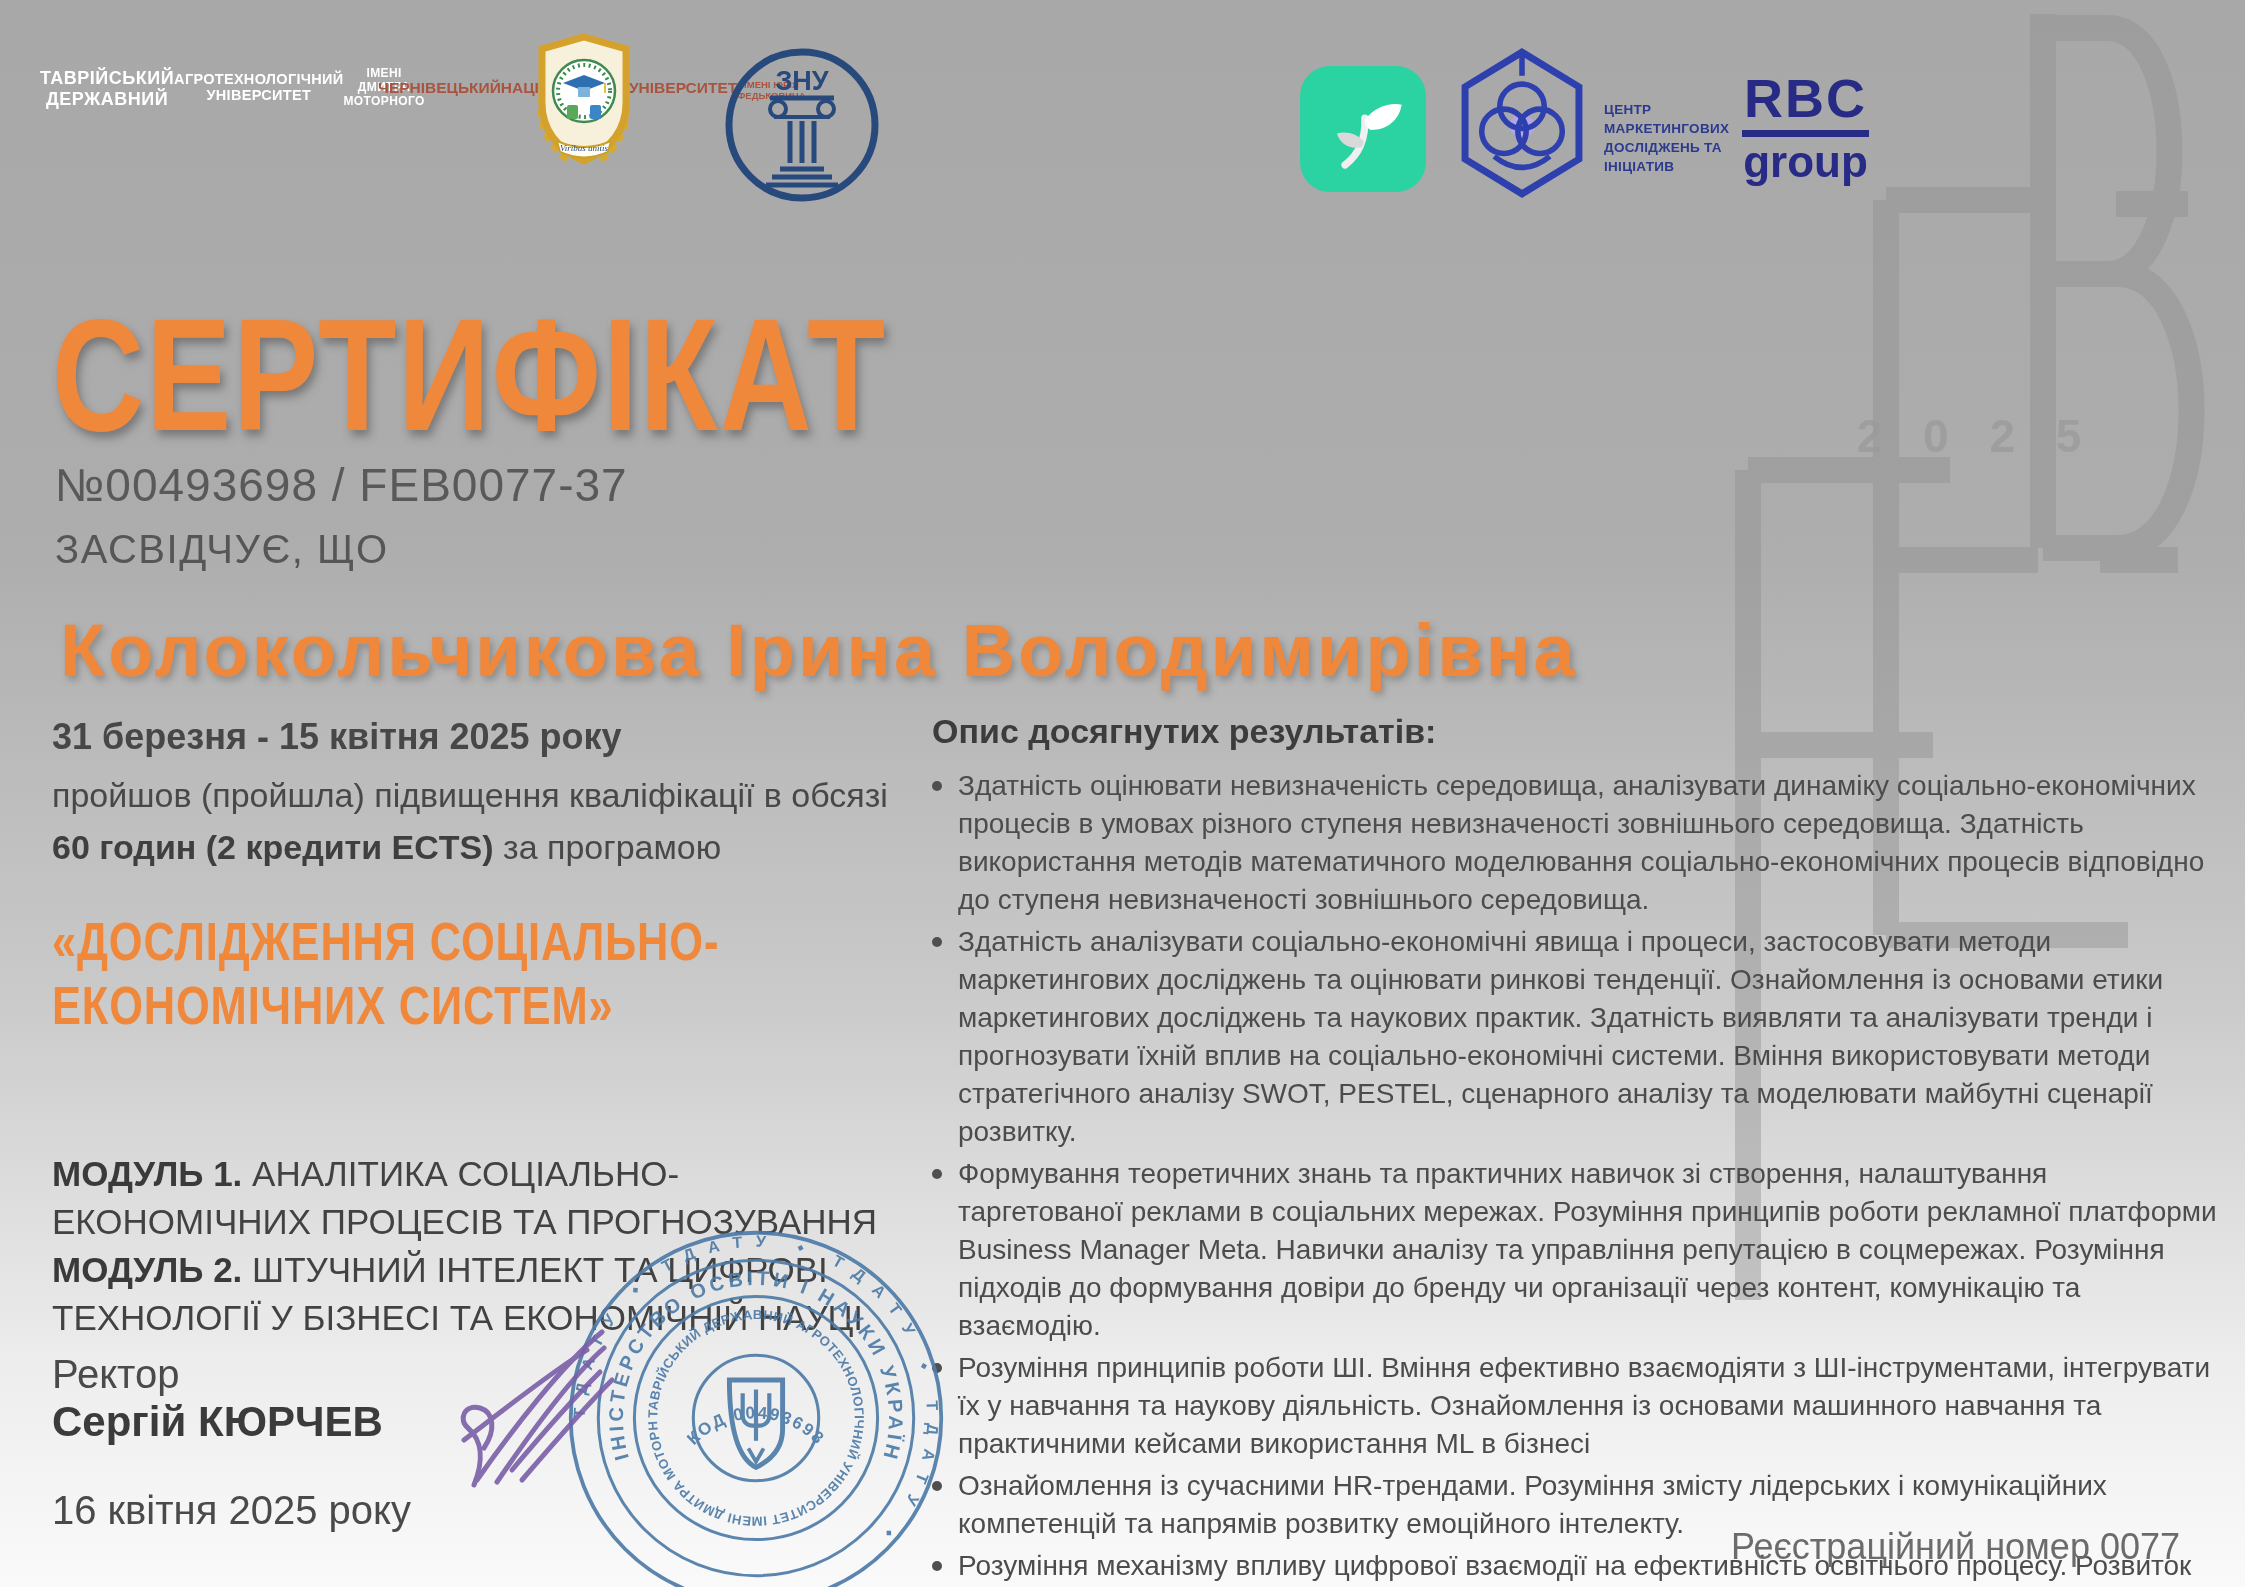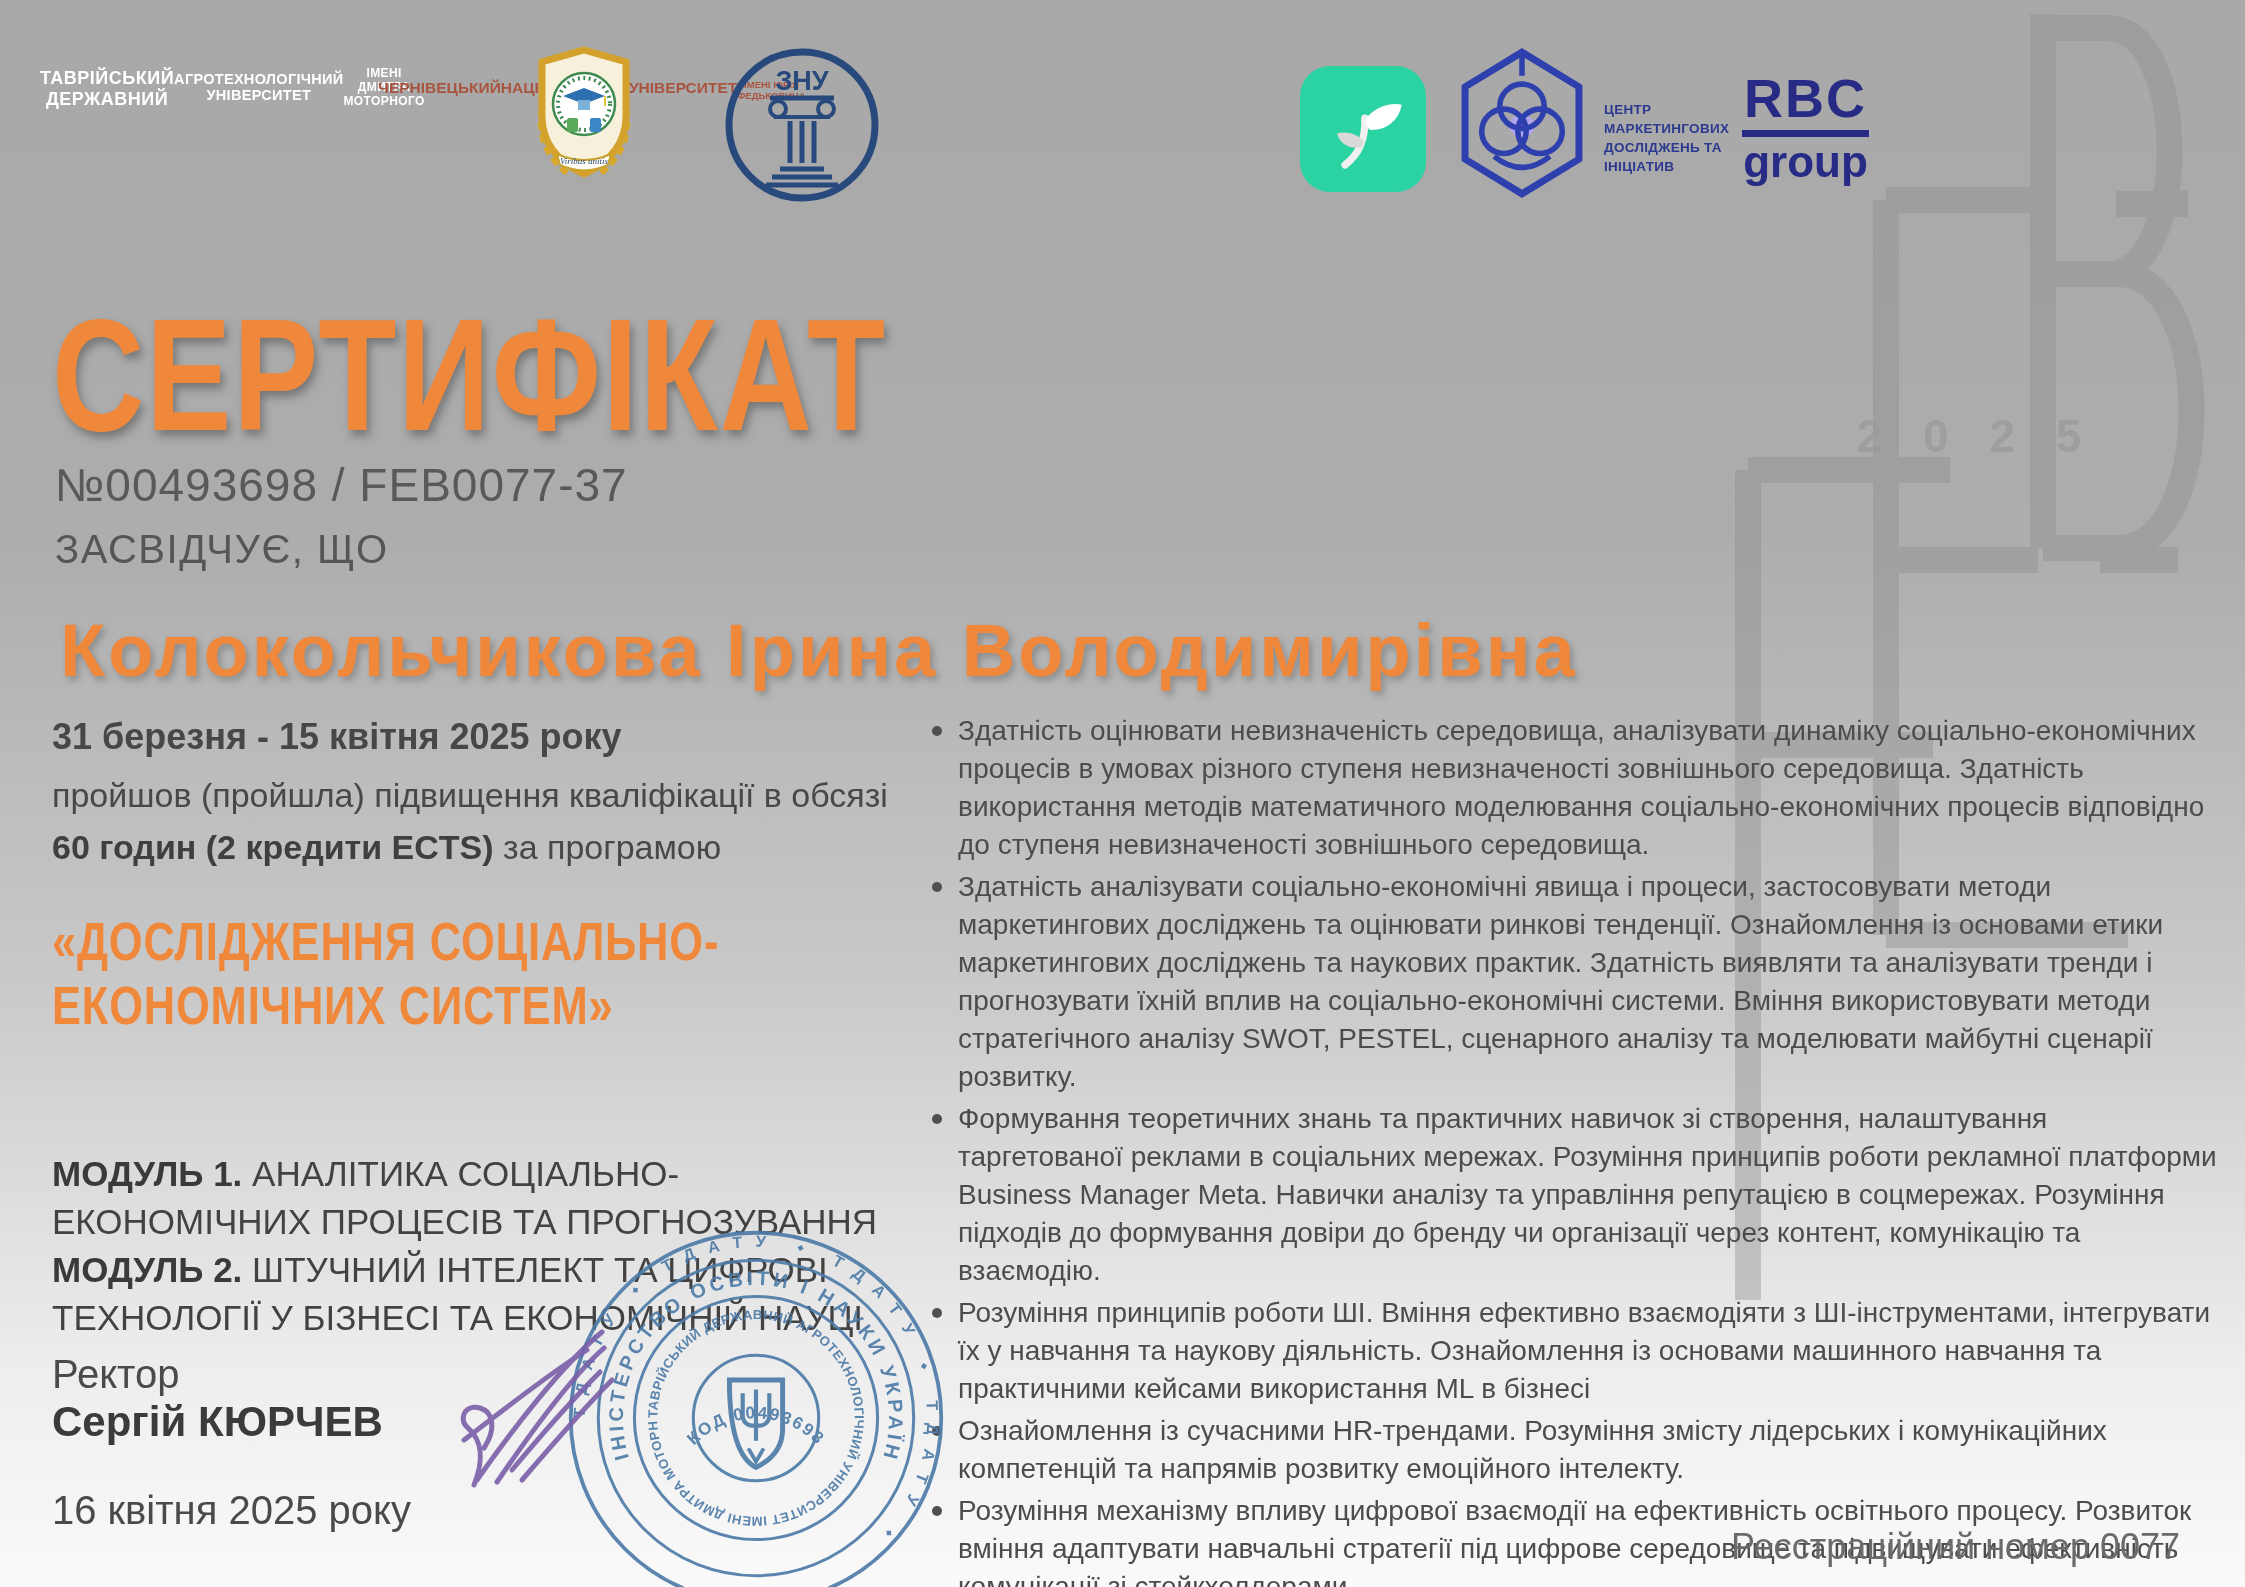--- a/index.html
+++ b/index.html
@@ -11,21 +11,21 @@
   .watermark{left:1718px;top:0;width:527px;height:1330px;}
   
   .logo{display:flex;flex-direction:row;align-items:center;text-align:center;}
   .tsatu{left:40px;top:34px;width:280px;color:#ffffff;}
   .tsatu .l1{font-size:18px;font-weight:bold;letter-spacing:.5px;margin-top:10px;}
   .tsatu .l2{font-size:14.5px;font-weight:bold;letter-spacing:.3px;margin-top:5px;}
   .tsatu .l3{font-size:12px;font-weight:bold;letter-spacing:.4px;margin-top:5px;}
   .chnu{left:378px;top:40px;width:120px;color:#a9543f;}
   .chnu .cap{font-size:15.5px;font-weight:bold;line-height:18px;}
   .chnu .tiny{font-size:9.5px;font-weight:bold;margin-top:4px;}
-  .dbtu{left:527px;top:44px;}
+  .dbtu{left:527px;top:31px;}
   .znu{left:722px;top:45px;}
   .pdau{left:915px;top:52px;width:385px;color:#2bcf9e;}
   .pdau .word{font-size:112px;line-height:108px;font-weight:bold;font-style:italic;letter-spacing:6px;}
   .pdau .cap{font-size:14px;font-weight:bold;margin-top:8px;letter-spacing:.2px;}
   .pdauapp{left:1300px;top:66px;width:126px;height:126px;border-radius:30px;background:#2bd3a2;
     display:flex;align-items:center;justify-content:center;}
   .cmdi-hex{left:1452px;top:48px;}
   .cmdi-text{left:1604px;top:100px;color:#2b3a8f;font-size:13.5px;font-weight:bold;line-height:19px;letter-spacing:.3px;}
   .rbc{left:1742px;top:70px;color:#272b85;display:flex;flex-direction:column;align-items:center;}
   .rbc .abbr{font-size:54px;font-weight:800;letter-spacing:2px;line-height:56px;border-bottom:7px solid #272b85;padding:0 2px 4px 2px;}
@@ -200,20 +200,21 @@
       <div>«ДОСЛІДЖЕННЯ СОЦІАЛЬНО-</div>
       <div>ЕКОНОМІЧНИХ СИСТЕМ»</div>
     </div>
     <div class="modules">
       <p><span class="module-label">МОДУЛЬ 1.</span> <span>АНАЛІТИКА СОЦІАЛЬНО-ЕКОНОМІЧНИХ ПРОЦЕСІВ ТА ПРОГНОЗУВАННЯ</span></p>
       <p><span class="module-label">МОДУЛЬ 2.</span> <span>ШТУЧНИЙ ІНТЕЛЕКТ ТА ЦИФРОВІ ТЕХНОЛОГІЇ У БІЗНЕСІ ТА ЕКОНОМІЧНІЙ НАУЦІ</span></p>
     </div>
   </div>
 
   <div class="abs right-col">
+    <h2>Опис досягнутих результатів:</h2>
     <ul>
       <li>
           <span class="dot"></span>
           <span>Здатність оцінювати невизначеність середовища, аналізувати динаміку соціально-економічних процесів в умовах різного ступеня невизначеності зовнішнього середовища. Здатність використання методів математичного моделювання соціально-економічних процесів відповідно до ступеня невизначеності зовнішнього середовища.</span>
         </li>
       <li>
           <span class="dot"></span>
           <span>Здатність аналізувати соціально-економічні явища і процеси, застосовувати методи маркетингових досліджень та оцінювати ринкові тенденції. Ознайомлення із основами етики маркетингових досліджень та наукових практик. Здатність виявляти та аналізувати тренди і прогнозувати їхній вплив на соціально-економічні системи. Вміння використовувати методи стратегічного аналізу SWOT, PESTEL, сценарного аналізу та моделювати майбутні сценарії розвитку.</span>
         </li>
       <li>

